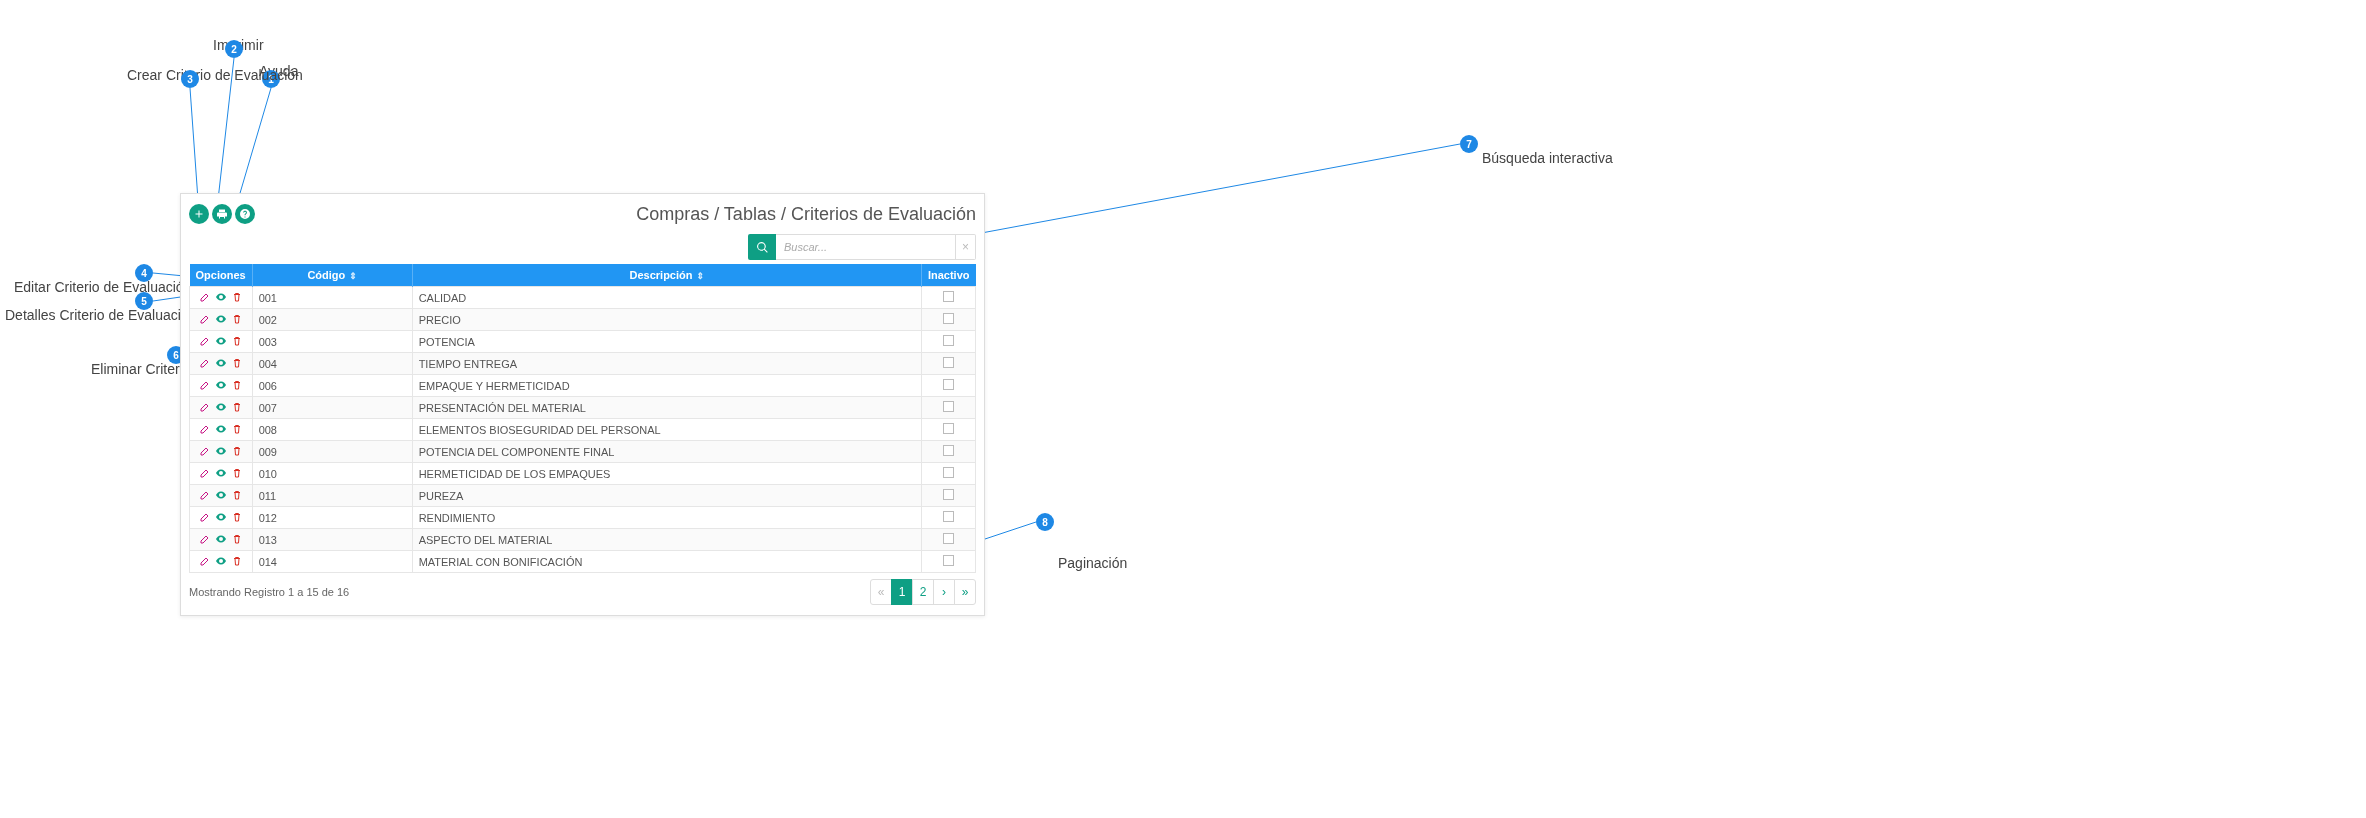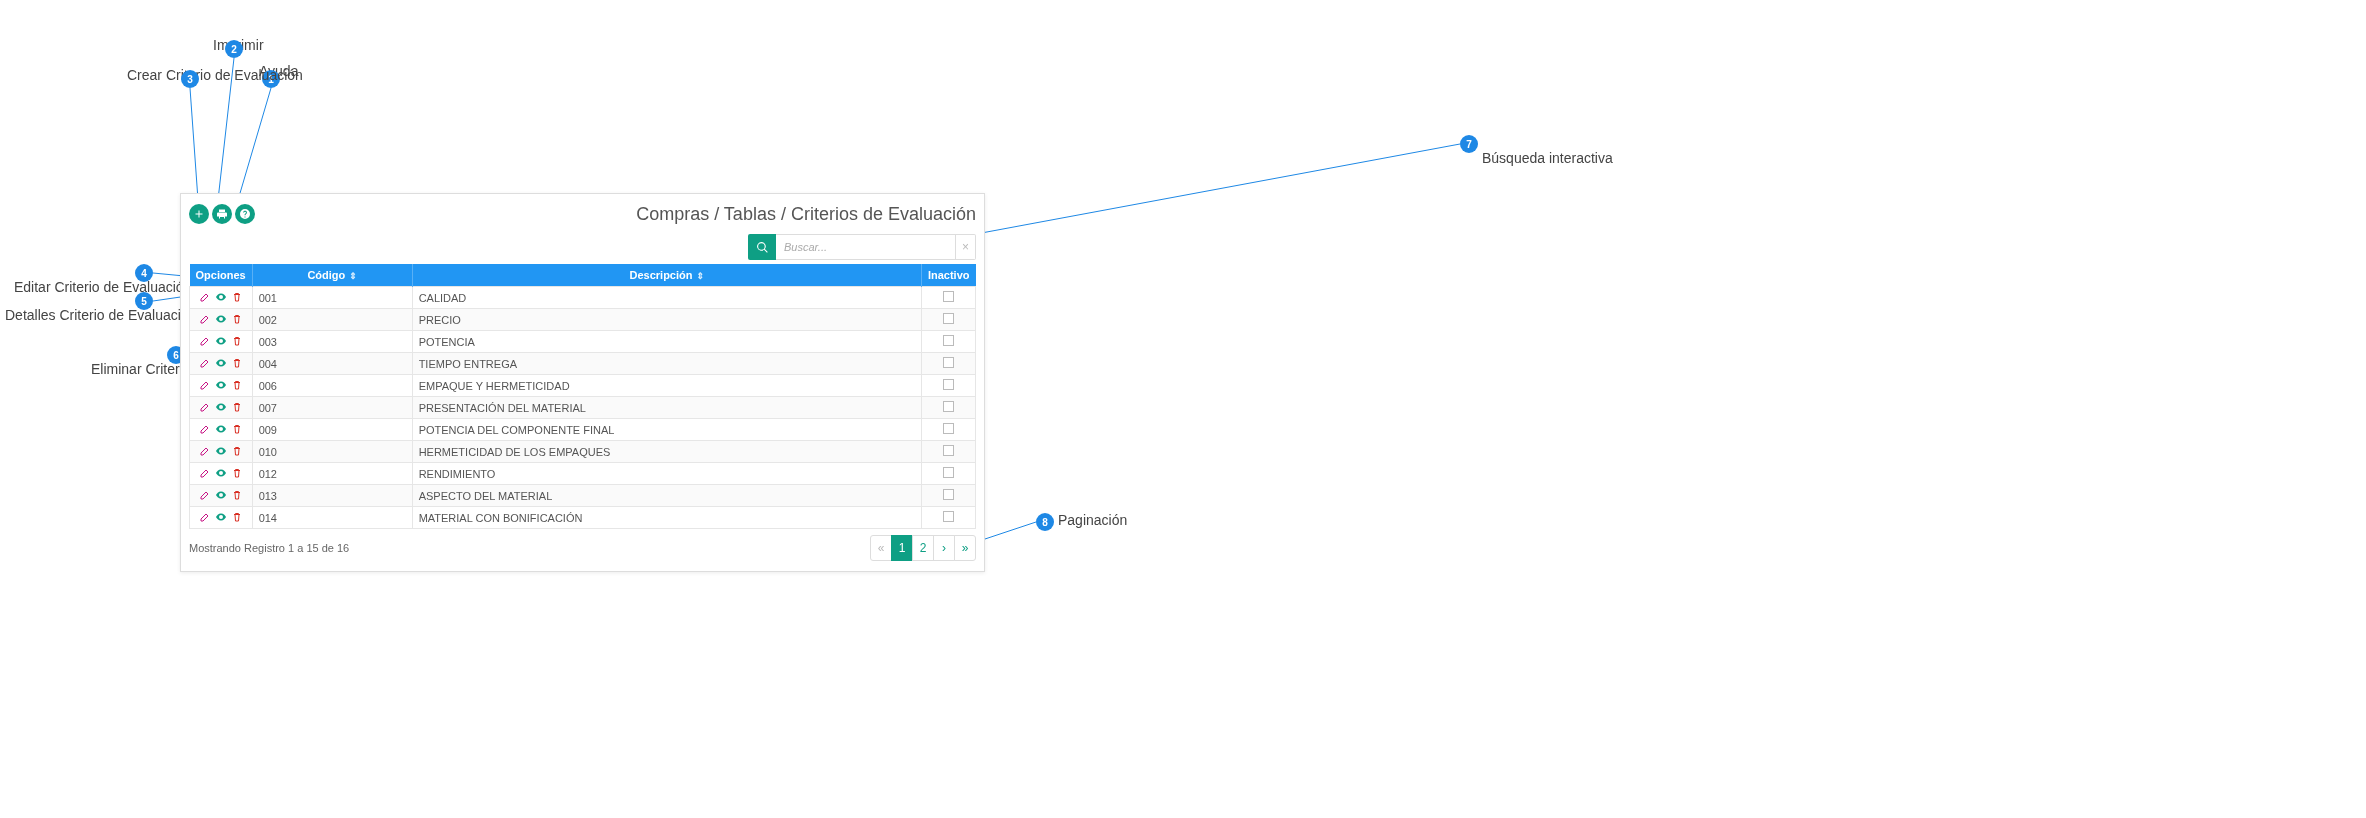--- a/index.html
+++ b/index.html
@@ -200,21 +200,21 @@
 
 <div class="callout-label" style="left:5px; top:294px;">Detalles Criterio de Evaluación</div>
 <div class="callout-marker" style="left:135px; top:292px;">5</div>
 
 <div class="callout-label" style="left:91px; top:348px;">Eliminar Criterio</div>
 <div class="callout-marker" style="left:167px; top:346px;">6</div>
 
 <div class="callout-label" style="left:1482px; top:137px;">Búsqueda interactiva</div>
 <div class="callout-marker" style="left:1460px; top:135px;">7</div>
 
-<div class="callout-label" style="left:1058px; top:499px;">Paginación</div>
+<div class="callout-label" style="left:1058px; top:542px;">Paginación</div>
 <div class="callout-marker" style="left:1036px; top:513px;">8</div>
 
 <svg class="pointer-layer">
 
   <line x1="271" y1="88" x2="238" y2="200"></line>
 
   <line x1="234" y1="58" x2="218" y2="200"></line>
 
   <line x1="190" y1="88" x2="198" y2="200"></line>
 
@@ -400,20 +400,39 @@
               </svg>
             </span><span class="row-ico ico-view">
               <svg viewBox="0 0 24 24">
                 <path d="M12 5c-5 0-9 4.5-10 7 1 2.5 5 7 10 7s9-4.5 10-7c-1-2.5-5-7-10-7zm0 11a4 4 0 1 1 0-8 4 4 0 0 1 0 8z"></path>
               </svg>
             </span><span class="row-ico ico-del">
               <svg viewBox="0 0 24 24">
                 <path d="M6 7h12M9 7V5h6v2M8 7l1 13h6l1-13"></path>
               </svg>
             </span></td>
+          <td class="cell-codigo">008</td>
+          <td>ELEMENTOS BIOSEGURIDAD DEL PERSONAL</td>
+          <td class="cell-inactivo"><span class="chk"></span></td>
+        </tr>
+        <tr>
+          <td class="cell-opciones"><span class="row-ico ico-edit">
+              <svg viewBox="0 0 24 24">
+                <path d="M4 20h4l10-10-4-4L4 16v4z"></path>
+                <path d="M14 6l4 4"></path>
+              </svg>
+            </span><span class="row-ico ico-view">
+              <svg viewBox="0 0 24 24">
+                <path d="M12 5c-5 0-9 4.5-10 7 1 2.5 5 7 10 7s9-4.5 10-7c-1-2.5-5-7-10-7zm0 11a4 4 0 1 1 0-8 4 4 0 0 1 0 8z"></path>
+              </svg>
+            </span><span class="row-ico ico-del">
+              <svg viewBox="0 0 24 24">
+                <path d="M6 7h12M9 7V5h6v2M8 7l1 13h6l1-13"></path>
+              </svg>
+            </span></td>
           <td class="cell-codigo">009</td>
           <td>POTENCIA DEL COMPONENTE FINAL</td>
           <td class="cell-inactivo"><span class="chk"></span></td>
         </tr>
         <tr>
           <td class="cell-opciones"><span class="row-ico ico-edit">
               <svg viewBox="0 0 24 24">
                 <path d="M4 20h4l10-10-4-4L4 16v4z"></path>
                 <path d="M14 6l4 4"></path>
               </svg>
@@ -421,20 +440,39 @@
               <svg viewBox="0 0 24 24">
                 <path d="M12 5c-5 0-9 4.5-10 7 1 2.5 5 7 10 7s9-4.5 10-7c-1-2.5-5-7-10-7zm0 11a4 4 0 1 1 0-8 4 4 0 0 1 0 8z"></path>
               </svg>
             </span><span class="row-ico ico-del">
               <svg viewBox="0 0 24 24">
                 <path d="M6 7h12M9 7V5h6v2M8 7l1 13h6l1-13"></path>
               </svg>
             </span></td>
           <td class="cell-codigo">010</td>
           <td>HERMETICIDAD DE LOS EMPAQUES</td>
+          <td class="cell-inactivo"><span class="chk"></span></td>
+        </tr>
+        <tr>
+          <td class="cell-opciones"><span class="row-ico ico-edit">
+              <svg viewBox="0 0 24 24">
+                <path d="M4 20h4l10-10-4-4L4 16v4z"></path>
+                <path d="M14 6l4 4"></path>
+              </svg>
+            </span><span class="row-ico ico-view">
+              <svg viewBox="0 0 24 24">
+                <path d="M12 5c-5 0-9 4.5-10 7 1 2.5 5 7 10 7s9-4.5 10-7c-1-2.5-5-7-10-7zm0 11a4 4 0 1 1 0-8 4 4 0 0 1 0 8z"></path>
+              </svg>
+            </span><span class="row-ico ico-del">
+              <svg viewBox="0 0 24 24">
+                <path d="M6 7h12M9 7V5h6v2M8 7l1 13h6l1-13"></path>
+              </svg>
+            </span></td>
+          <td class="cell-codigo">011</td>
+          <td>PUREZA</td>
           <td class="cell-inactivo"><span class="chk"></span></td>
         </tr>
         <tr>
           <td class="cell-opciones"><span class="row-ico ico-edit">
               <svg viewBox="0 0 24 24">
                 <path d="M4 20h4l10-10-4-4L4 16v4z"></path>
                 <path d="M14 6l4 4"></path>
               </svg>
             </span><span class="row-ico ico-view">
               <svg viewBox="0 0 24 24">

